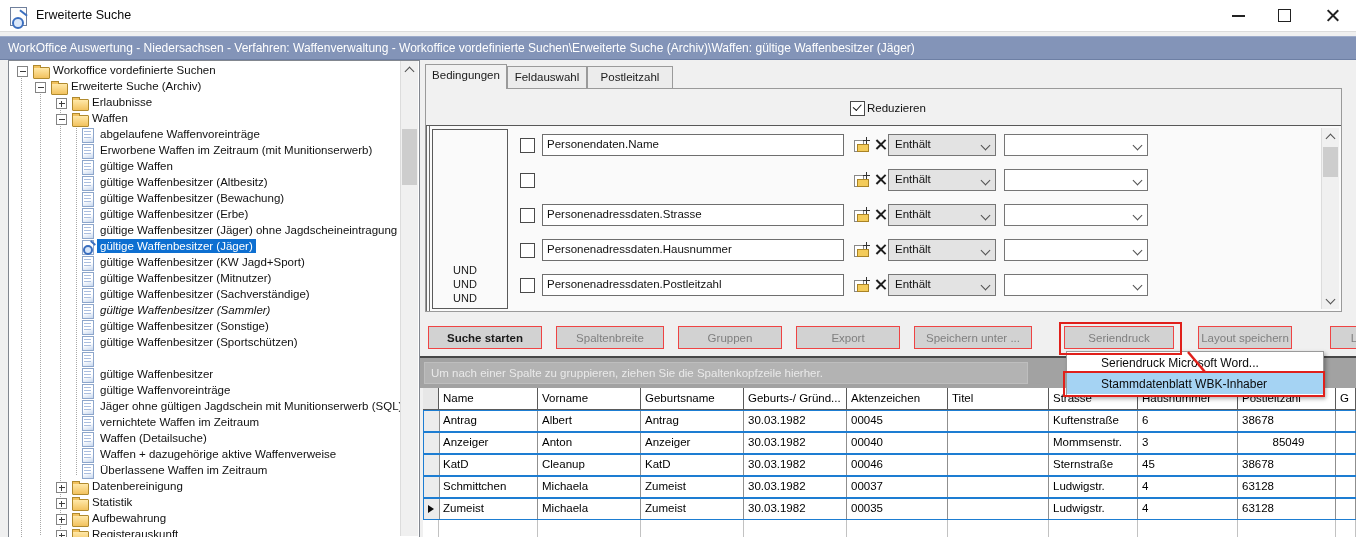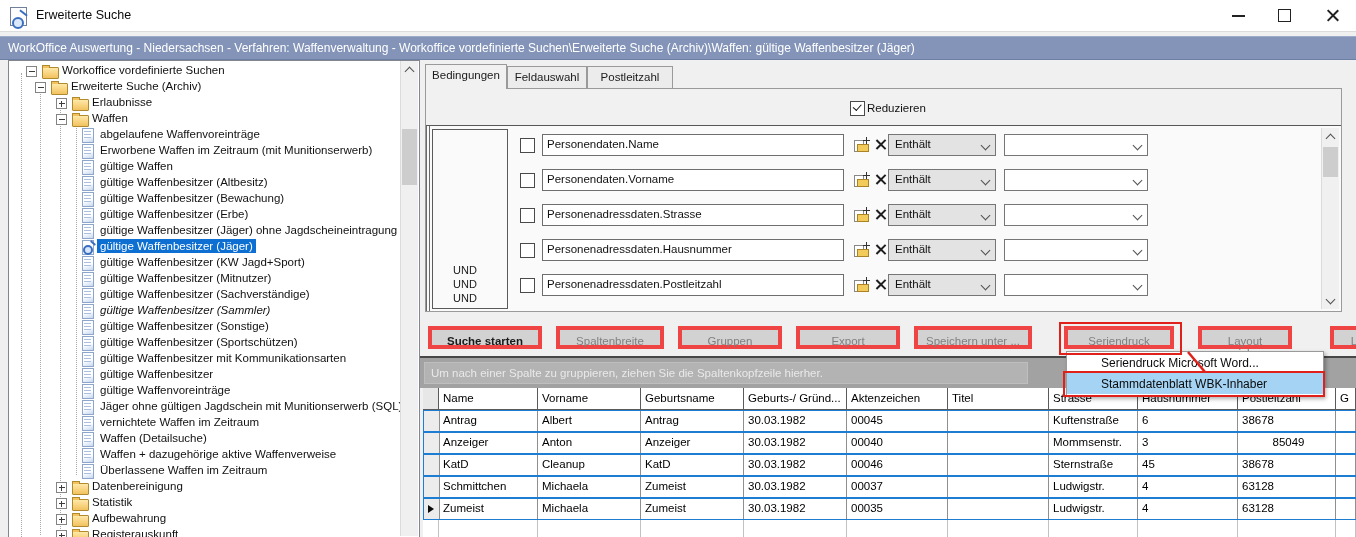--- a/index.html
+++ b/index.html
@@ -71,21 +71,21 @@
   .icon-x::before,.icon-x::after{content:"";position:absolute;left:5.6px;top:0;width:2.2px;height:13px;background:#1e1e1e;}
   .icon-x::before{transform:rotate(45deg);} .icon-x::after{transform:rotate(-45deg);}
   .icon-add{position:absolute;left:428px;top:3px;width:16px;height:15px;}
   .icon-add .pg{position:absolute;left:0;top:3px;width:8px;height:10px;background:#fff;border:1px solid #888;}
   .icon-add .fl{position:absolute;left:3px;top:7px;width:10px;height:6px;background:#f3cb5a;border:1px solid #a98325;}
   .icon-add .pl{position:absolute;right:0;top:0;width:7px;height:7px;}
   .icon-add .pl::before{content:"";position:absolute;left:2.8px;top:0;width:1.6px;height:7px;background:#333;}
   .icon-add .pl::after{content:"";position:absolute;left:0;top:2.8px;width:7px;height:1.6px;background:#333;}
 
   
-  .action-btn{position:absolute;top:326px;height:23px;background:#d2d2d2;border:4px solid #ef4444;box-sizing:border-box;text-align:center;padding-top:5px;font-size:11.5px;color:#7f7f7f;z-index:1;}
+  .action-btn{position:absolute;top:326px;height:23px;background:#d2d2d2;border:1px solid #ef4444;box-sizing:border-box;text-align:center;padding-top:5px;font-size:11.5px;color:#7f7f7f;z-index:1;}
   .action-btn.primary{color:#1a1a1a;font-weight:bold;}
 
   
   #grid-topline{position:absolute;left:420px;top:356px;width:936px;height:2px;background:#474747;}
   #group-bar{position:absolute;left:420px;top:358px;width:936px;height:30px;background:#a2a2a2;}
   #group-hint{position:absolute;left:4px;top:4px;width:604px;height:22px;background:#b3b3b3;border:1px solid #bebebe;box-sizing:border-box;color:#e9e9e9;padding:4px 0 0 6px;font-size:11.5px;white-space:nowrap;overflow:hidden;}
   #grid{position:absolute;left:423px;top:388px;width:933px;height:149px;background:#fff;}
   .hcell{position:absolute;top:0;height:22px;background:#fff;border-right:1px solid #5a5a5a;border-bottom:1px solid #5a5a5a;box-sizing:border-box;padding:4px 0 0 4px;font-size:11.5px;color:#000;white-space:nowrap;overflow:hidden;}
   .hcell.selcol{background:#e7e7e7;}
   .grow{position:absolute;left:0;width:933px;height:20px;background:#fff;border:1px solid #1d7dd2;box-sizing:content-box;}
@@ -117,21 +117,21 @@
     <span id="btn-max" class="winbtn"></span>
     <span id="btn-close" class="winbtn"></span>
   </div>
 
   <div id="tree-panel">
     <div class="guide" style="left:12px;top:12px;height:512px;"></div>
     <div class="guide" style="left:31px;top:28px;height:446px;"></div>
     <div class="guide" style="left:51px;top:44px;height:430px;"></div>
     <div class="guide" style="left:67px;top:62px;height:352px;"></div>
     <div id="tree-items">
-        <div class="tree-row" style="top: 2px; margin-left: 9px;">
+        <div class="tree-row" style="top: 2px;">
           <div class="exp minus" style="left: 8px;"></div>
           <div class="icon-folder" style="left: 24px;"></div>
           <div class="tree-label" style="left: 41px;">Workoffice vordefinierte Suchen</div>
         </div>
         <div class="tree-row" style="top: 18px;">
           <div class="exp minus" style="left: 26px;"></div>
           <div class="icon-folder" style="left: 42px;"></div>
           <div class="tree-label" style="left: 59px;">Erweiterte Suche (Archiv)</div>
         </div>
         <div class="tree-row" style="top: 34px;">
@@ -195,21 +195,20 @@
         <div class="tree-row" style="top: 258px;">
           <div class="icon-doc" style="left: 73px;"></div>
           <div class="tree-label" style="left: 88px;">gültige Waffenbesitzer (Sonstige)</div>
         </div>
         <div class="tree-row" style="top: 274px;">
           <div class="icon-doc" style="left: 73px;"></div>
           <div class="tree-label" style="left: 88px;">gültige Waffenbesitzer (Sportschützen)</div>
         </div>
         <div class="tree-row" style="top: 290px;">
           <div class="icon-doc" style="left: 73px;"></div>
-          <div class="tree-label" style="left: 88px;">gültige Waffenbesitzer mit Kommunikationsarten</div>
         </div>
         <div class="tree-row" style="top: 306px;">
           <div class="icon-doc" style="left: 73px;"></div>
           <div class="tree-label" style="left: 88px;">gültige Waffenbesitzer</div>
         </div>
         <div class="tree-row" style="top: 322px;">
           <div class="icon-doc" style="left: 73px;"></div>
           <div class="tree-label" style="left: 88px;">gültige Waffenvoreinträge</div>
         </div>
         <div class="tree-row" style="top: 338px;">
@@ -292,21 +291,20 @@
               <i class="pl"></i>
             </div>
             <div class="icon-x"></div>
             <div class="combo op-combo">Enthält<span class="chev down"></span></div>
             <div class="combo val-combo">
               <span class="chev down"></span>
             </div>
           </div>
           <div class="cond-row" style="top: 43px;">
             <div class="cb" style="left: 94px; top: 4px;"></div>
-            <div class="cond-field">Personendaten.Vorname</div>
             <div class="icon-add">
               <i class="pg"></i>
               <i class="fl"></i>
               <i class="pl"></i>
             </div>
             <div class="icon-x"></div>
             <div class="combo op-combo">Enthält<span class="chev down"></span></div>
             <div class="combo val-combo">
               <span class="chev down"></span>
             </div>

